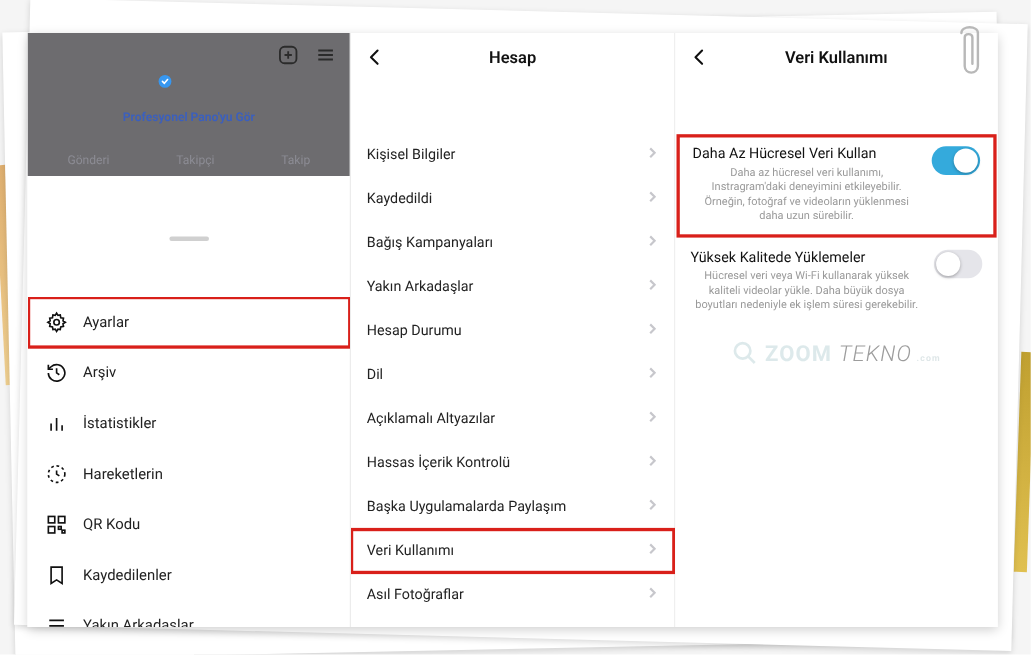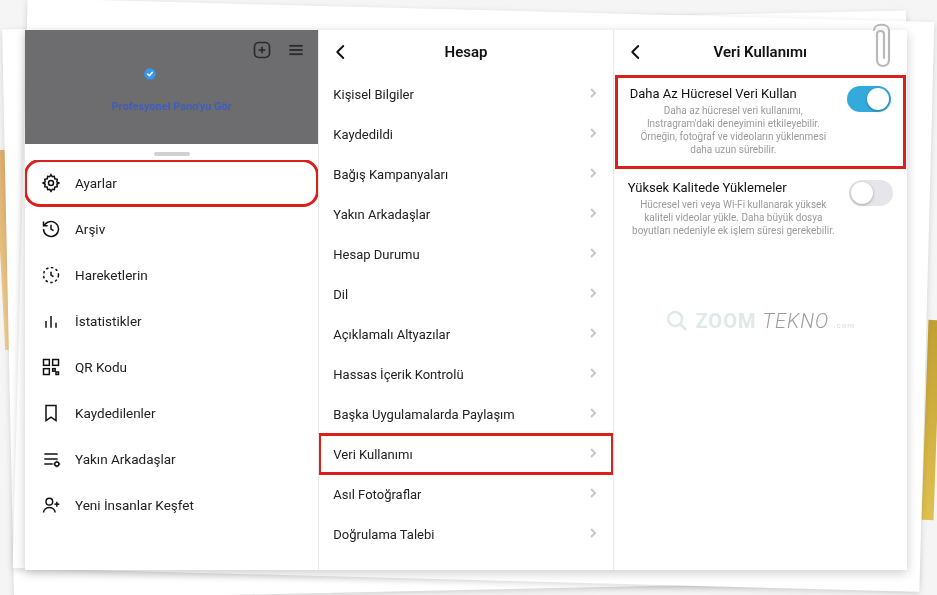--- a/index.html
+++ b/index.html
@@ -39,26 +39,27 @@
   .paperclip svg { width:100%; height:100%; }
   
   .col {
     flex: 1;
     border-right: 1px solid #e8e8e8;
     display: flex;
     flex-direction: column;
     overflow: hidden;
     position: relative;
     background: #fff;
+    gap: 47px;
   }
   .col:last-child { border-right: none; }
   
   .profile-top {
     background: #6d6c6f;
-    height: 114px;
+    height: 130px;
     position: relative;
     color: #9bb3e8;
   }
   .profile-icons-row {
     display:flex; justify-content:flex-end; align-items:center;
     padding:10px 12px 0 0; gap:14px;
   }
   .verified-badge { position:absolute; left:118px; top:36px; width:14px; height:14px; }
   .profile-link {
     position:absolute; left:50%; transform:translateX(-50%);
@@ -70,21 +71,21 @@
   }
   .profile-tab { font-size:11px; color:#8c8c94; }
   .sheet-handle {
     width:36px; height:4px; background:#d0d0d0; border-radius:2px;
     margin:8px auto 4px;
   }
   .sheet-list { flex:1; overflow-y:auto; }
   .sheet-item {
     display:flex; align-items:center; gap:14px;
     padding:13px 16px;
-    font-size:13.5px; color:#222;border-radius:15px;
+    font-size:13.5px; color:#222;
   }
   .sheet-item .icon { width:20px; height:20px; flex-shrink:0; display:flex; align-items:center; justify-content:center; }
   .sheet-item.highlighted { outline:3px solid #d9201a; outline-offset:-2px; }
   
   .header-row {
     display:flex; align-items:center; justify-content:center;
     position:relative; height:44px; border-bottom:0;
   }
   .back-btn {
     position:absolute; left:10px; top:50%; transform:translateY(-50%);
@@ -165,20 +166,25 @@
             </svg>
         </span>
       </div>
       <span class="verified-badge">
         <svg viewBox="0 0 24 24" width="14" height="14">
             <circle cx="12" cy="12" r="10" fill="#3797f0"></circle>
             <path d="M8 12l3 3 5-6" stroke="#fff" stroke-width="2.5" fill="none" stroke-linecap="round" stroke-linejoin="round"></path>
           </svg>
       </span>
       <div class="profile-link">Profesyonel Pano'yu Gör</div>
+      <div class="profile-tabs">
+        <span class="profile-tab">Gönderi</span>
+        <span class="profile-tab">Takipçi</span>
+        <span class="profile-tab">Takip</span>
+      </div>
     </div>
     <div class="sheet-handle"></div>
     <div class="sheet-list" id="sheet-list">
         <div class="sheet-item highlighted">
           <span class="icon">
             <svg width="20" height="20" viewBox="0 0 24 24" fill="none" stroke="#111" stroke-width="1.8">
               <circle cx="12" cy="12" r="3"></circle>
               <path d="M12 2l1.5 2.5L16 4l.5 3 3 .5-.5 3 2.5 1.5-2.5 1.5.5 3-3 .5-.5 3-2.5-.5L12 22l-1.5-2.5L8 20l-.5-3-3-.5.5-3L2.5 12 5 10.5 4.5 7.5l3-.5L8 4l2.5.5z"></path>
             </svg>
           </span>
@@ -190,35 +196,35 @@
               <path d="M3 12a9 9 0 1 0 3-6.7L3 8"></path>
               <polyline points="3 3 3 8 8 8"></polyline>
               <polyline points="12 7 12 12 15 14"></polyline>
             </svg>
           </span>
           <span>Arşiv</span>
         </div>
         <div class="sheet-item">
           <span class="icon">
             <svg width="20" height="20" viewBox="0 0 24 24" fill="none" stroke="#111" stroke-width="1.8">
-              <circle cx="12" cy="12" r="9" stroke-dasharray="3 3"></circle>
-              <polyline points="12 8 12 12 15 14"></polyline>
-            </svg>
-          </span>
-          <span>Hareketlerin</span>
-        </div>
-        <div class="sheet-item">
-          <span class="icon">
-            <svg width="20" height="20" viewBox="0 0 24 24" fill="none" stroke="#111" stroke-width="1.8">
               <line x1="6" y1="20" x2="6" y2="12"></line>
               <line x1="12" y1="20" x2="12" y2="6"></line>
               <line x1="18" y1="20" x2="18" y2="14"></line>
             </svg>
           </span>
           <span>İstatistikler</span>
+        </div>
+        <div class="sheet-item">
+          <span class="icon">
+            <svg width="20" height="20" viewBox="0 0 24 24" fill="none" stroke="#111" stroke-width="1.8">
+              <circle cx="12" cy="12" r="9" stroke-dasharray="3 3"></circle>
+              <polyline points="12 8 12 12 15 14"></polyline>
+            </svg>
+          </span>
+          <span>Hareketlerin</span>
         </div>
         <div class="sheet-item">
           <span class="icon">
             <svg width="20" height="20" viewBox="0 0 24 24" fill="none" stroke="#111" stroke-width="1.8">
               <rect x="3" y="3" width="7" height="7"></rect>
               <rect x="14" y="3" width="7" height="7"></rect>
               <rect x="3" y="14" width="7" height="7"></rect>
               <rect x="14" y="14" width="3" height="3"></rect>
               <rect x="18" y="18" width="3" height="3"></rect>
             </svg>

